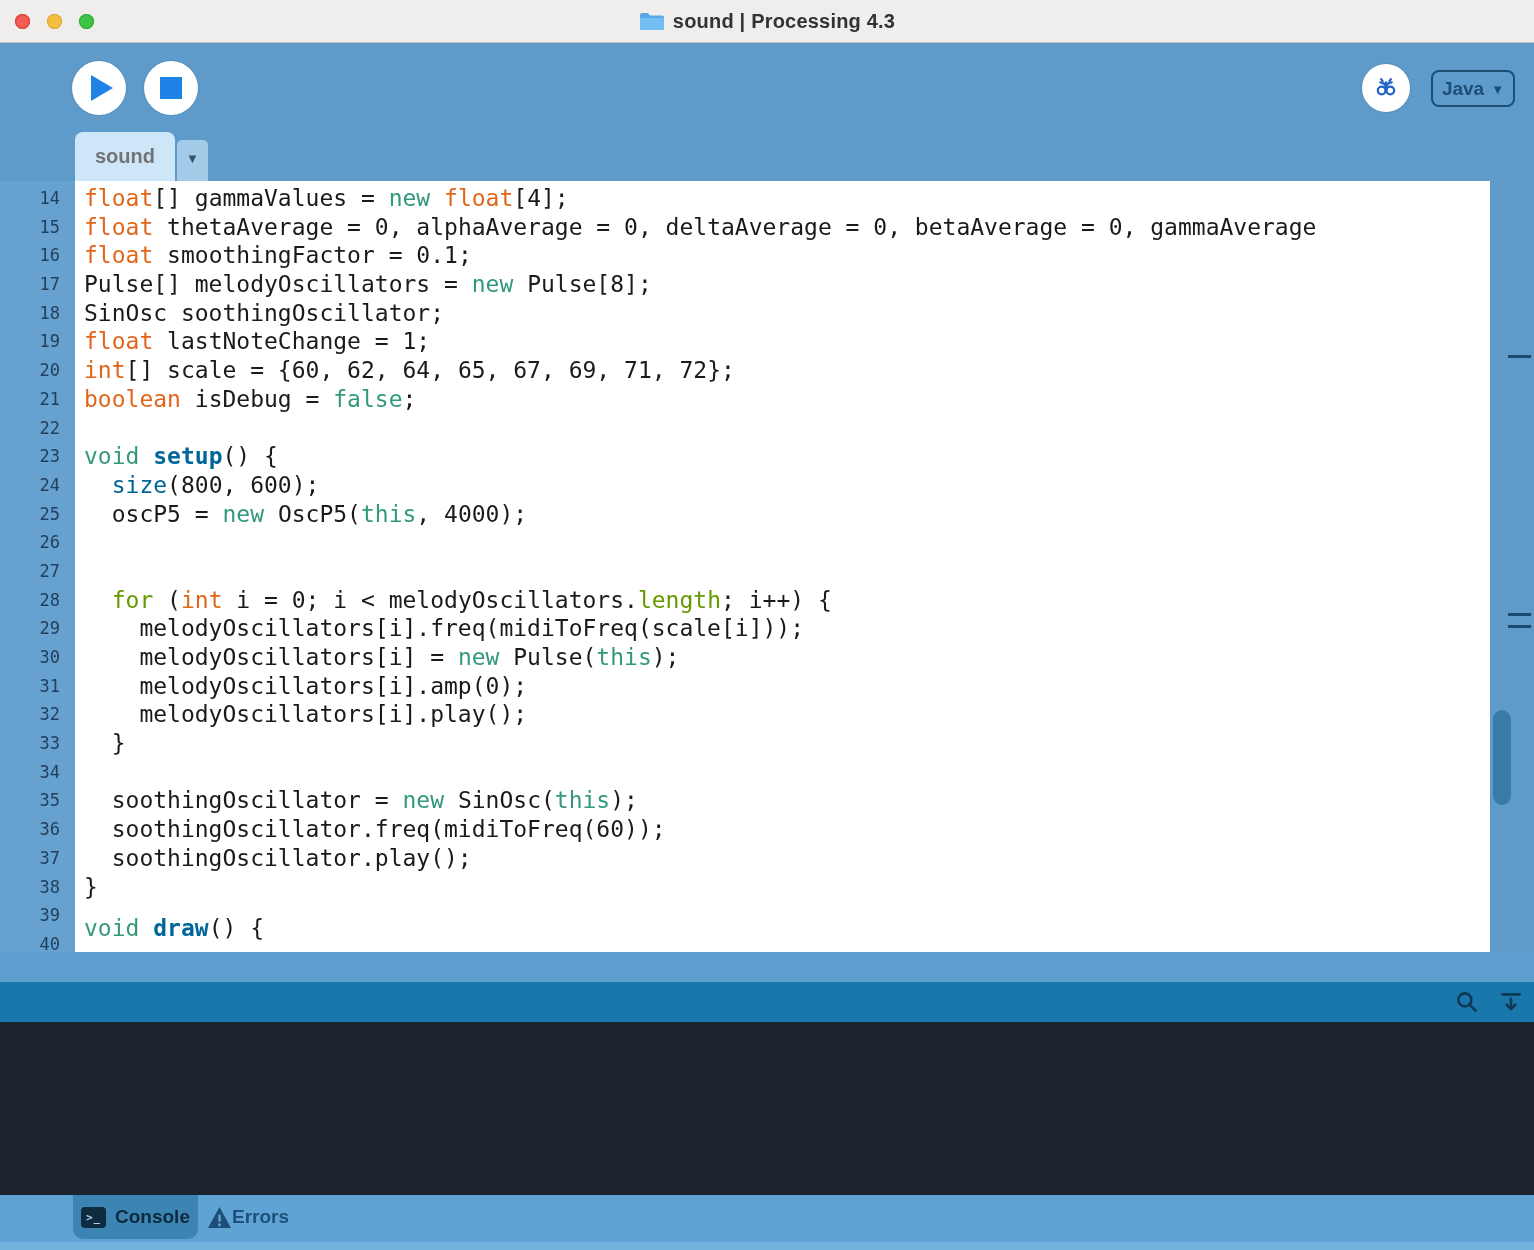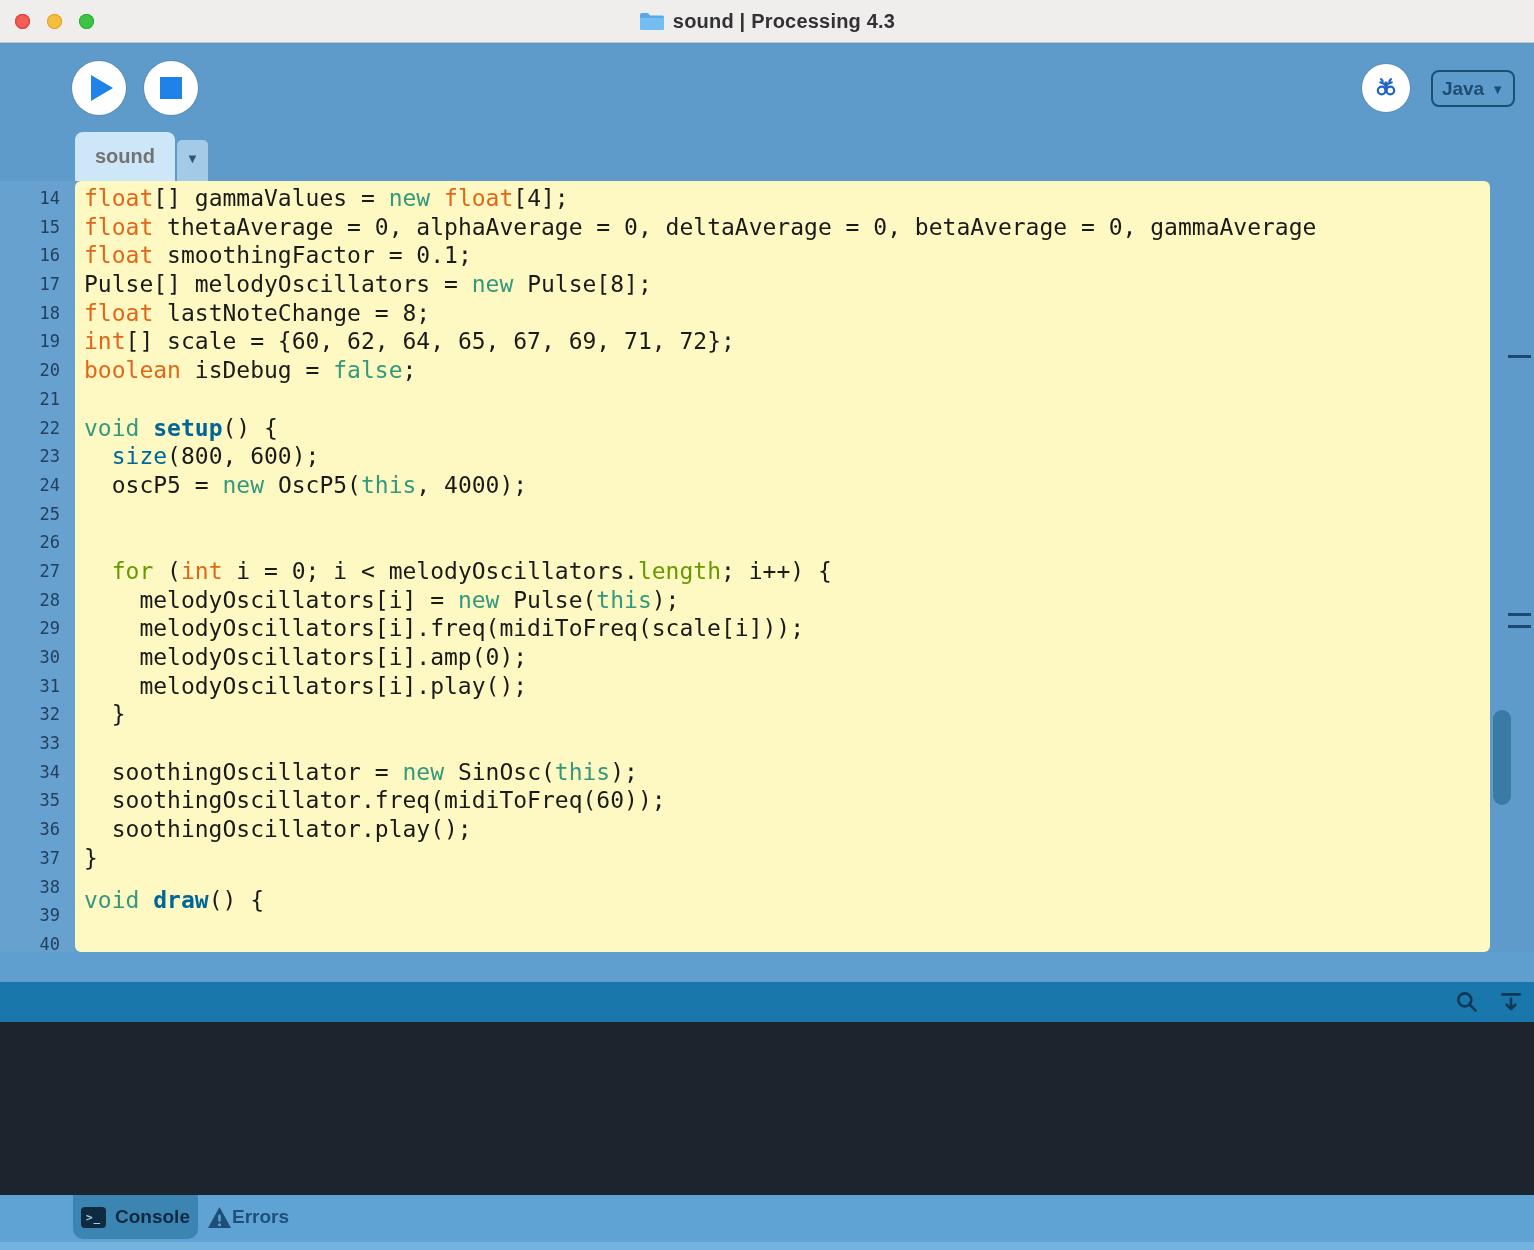--- a/index.html
+++ b/index.html
@@ -44,21 +44,21 @@
     background:#a3cbe7; border-radius:5px 5px 0 0; display:flex; align-items:center;
     justify-content:center; cursor:pointer; }
   .tab-menu span { font-size:13px; color:#33566f; transform:translateY(-2px); }
 
   
   .gutter { position:absolute; left:0; top:181px; width:75px; height:771px;
     background:#67a1cf; overflow:hidden; padding-top:3px; }
   .gutter .ln { height:28.7px; line-height:28.7px; text-align:right; padding-right:15px;
     font-family:"DejaVu Sans Mono", monospace; font-size:17px; color:#21405d; }
   .surface { position:absolute; left:75px; top:181px; width:1415px; height:771px;
-    background:#fef9c3; overflow:hidden; padding:3px 0 0 9px; cursor:text;border-radius:6px; }
+    background:#ffffff; overflow:hidden; padding:3px 0 0 9px; cursor:text; }
   .cl { height:28.7px; line-height:28.7px; white-space:pre;
     font-family:"DejaVu Sans Mono", monospace; font-size:23px; color:#1a1a1a; }
   .cl.clipped { transform:translateY(13px); }
 
   
   .v-thumb { position:absolute; left:1493px; top:710px; width:18px; height:95px;
     border-radius:9px; background:#3a7ba5; cursor:pointer; }
   .mark { position:absolute; left:1508px; width:23px; height:3px; background:#1c4a6e; }
   .mark.m1 { top:355px; } .mark.m2 { top:613px; } .mark.m3 { top:625px; }
 
@@ -168,32 +168,33 @@
       <div class="ln">38</div>
       <div class="ln">39</div>
       <div class="ln">40</div>
     </div>
   <div class="surface">
     <div>
         <div class="cl"><span style="color: rgb(226, 102, 26);">float</span><span style="color: rgb(26, 26, 26);">[] gammaValues = </span><span style="color: rgb(51, 153, 126);">new</span><span style="color: rgb(26, 26, 26);"> </span><span style="color: rgb(226, 102, 26);">float</span><span style="color: rgb(26, 26, 26);">[4];</span></div>
         <div class="cl"><span style="color: rgb(226, 102, 26);">float</span><span style="color: rgb(26, 26, 26);"> thetaAverage = 0, alphaAverage = 0, deltaAverage = 0, betaAverage = 0, gammaAverage</span></div>
         <div class="cl"><span style="color: rgb(226, 102, 26);">float</span><span style="color: rgb(26, 26, 26);"> smoothingFactor = 0.1;</span></div>
         <div class="cl"><span style="color: rgb(26, 26, 26);">Pulse[] melodyOscillators = </span><span style="color: rgb(51, 153, 126);">new</span><span style="color: rgb(26, 26, 26);"> Pulse[8];</span></div>
-        <div class="cl"><span style="color: rgb(226, 102, 26);">float</span><span style="color: rgb(26, 26, 26);"> lastNoteChange = 8;</span></div>
+        <div class="cl"><span style="color: rgb(26, 26, 26);">SinOsc soothingOscillator;</span></div>
+        <div class="cl"><span style="color: rgb(226, 102, 26);">float</span><span style="color: rgb(26, 26, 26);"> lastNoteChange = 1;</span></div>
         <div class="cl"><span style="color: rgb(226, 102, 26);">int</span><span style="color: rgb(26, 26, 26);">[] scale = {60, 62, 64, 65, 67, 69, 71, 72};</span></div>
         <div class="cl"><span style="color: rgb(226, 102, 26);">boolean</span><span style="color: rgb(26, 26, 26);"> isDebug = </span><span style="color: rgb(51, 153, 126);">false</span><span style="color: rgb(26, 26, 26);">;</span></div>
         <div class="cl"> </div>
         <div class="cl"><span style="color: rgb(51, 153, 126);">void</span><span style="color: rgb(26, 26, 26);"> </span><span style="color: rgb(0, 102, 153); font-weight: bold;">setup</span><span style="color: rgb(26, 26, 26);">() {</span></div>
         <div class="cl"><span style="color: rgb(26, 26, 26);">  </span><span style="color: rgb(0, 102, 153);">size</span><span style="color: rgb(26, 26, 26);">(800, 600);</span></div>
         <div class="cl"><span style="color: rgb(26, 26, 26);">  oscP5 = </span><span style="color: rgb(51, 153, 126);">new</span><span style="color: rgb(26, 26, 26);"> OscP5(</span><span style="color: rgb(51, 153, 126);">this</span><span style="color: rgb(26, 26, 26);">, 4000);</span></div>
         <div class="cl"> </div>
         <div class="cl"> </div>
         <div class="cl"><span style="color: rgb(26, 26, 26);">  </span><span style="color: rgb(102, 153, 0);">for</span><span style="color: rgb(26, 26, 26);"> (</span><span style="color: rgb(226, 102, 26);">int</span><span style="color: rgb(26, 26, 26);"> i = 0; i &lt; melodyOscillators.</span><span style="color: rgb(102, 153, 0);">length</span><span style="color: rgb(26, 26, 26);">; i++) {</span></div>
+        <div class="cl"><span style="color: rgb(26, 26, 26);">    melodyOscillators[i].freq(midiToFreq(scale[i]));</span></div>
         <div class="cl"><span style="color: rgb(26, 26, 26);">    melodyOscillators[i] = </span><span style="color: rgb(51, 153, 126);">new</span><span style="color: rgb(26, 26, 26);"> Pulse(</span><span style="color: rgb(51, 153, 126);">this</span><span style="color: rgb(26, 26, 26);">);</span></div>
-        <div class="cl"><span style="color: rgb(26, 26, 26);">    melodyOscillators[i].freq(midiToFreq(scale[i]));</span></div>
         <div class="cl"><span style="color: rgb(26, 26, 26);">    melodyOscillators[i].amp(0);</span></div>
         <div class="cl"><span style="color: rgb(26, 26, 26);">    melodyOscillators[i].play();</span></div>
         <div class="cl"><span style="color: rgb(26, 26, 26);">  }</span></div>
         <div class="cl"> </div>
         <div class="cl"><span style="color: rgb(26, 26, 26);">  soothingOscillator = </span><span style="color: rgb(51, 153, 126);">new</span><span style="color: rgb(26, 26, 26);"> SinOsc(</span><span style="color: rgb(51, 153, 126);">this</span><span style="color: rgb(26, 26, 26);">);</span></div>
         <div class="cl"><span style="color: rgb(26, 26, 26);">  soothingOscillator.freq(midiToFreq(60));</span></div>
         <div class="cl"><span style="color: rgb(26, 26, 26);">  soothingOscillator.play();</span></div>
         <div class="cl"><span style="color: rgb(26, 26, 26);">}</span></div>
         <div class="cl clipped"><span style="color: rgb(51, 153, 126);">void</span><span style="color: rgb(26, 26, 26);"> </span><span style="color: rgb(0, 102, 153); font-weight: bold;">draw</span><span style="color: rgb(26, 26, 26);">() {</span></div>
       </div>

